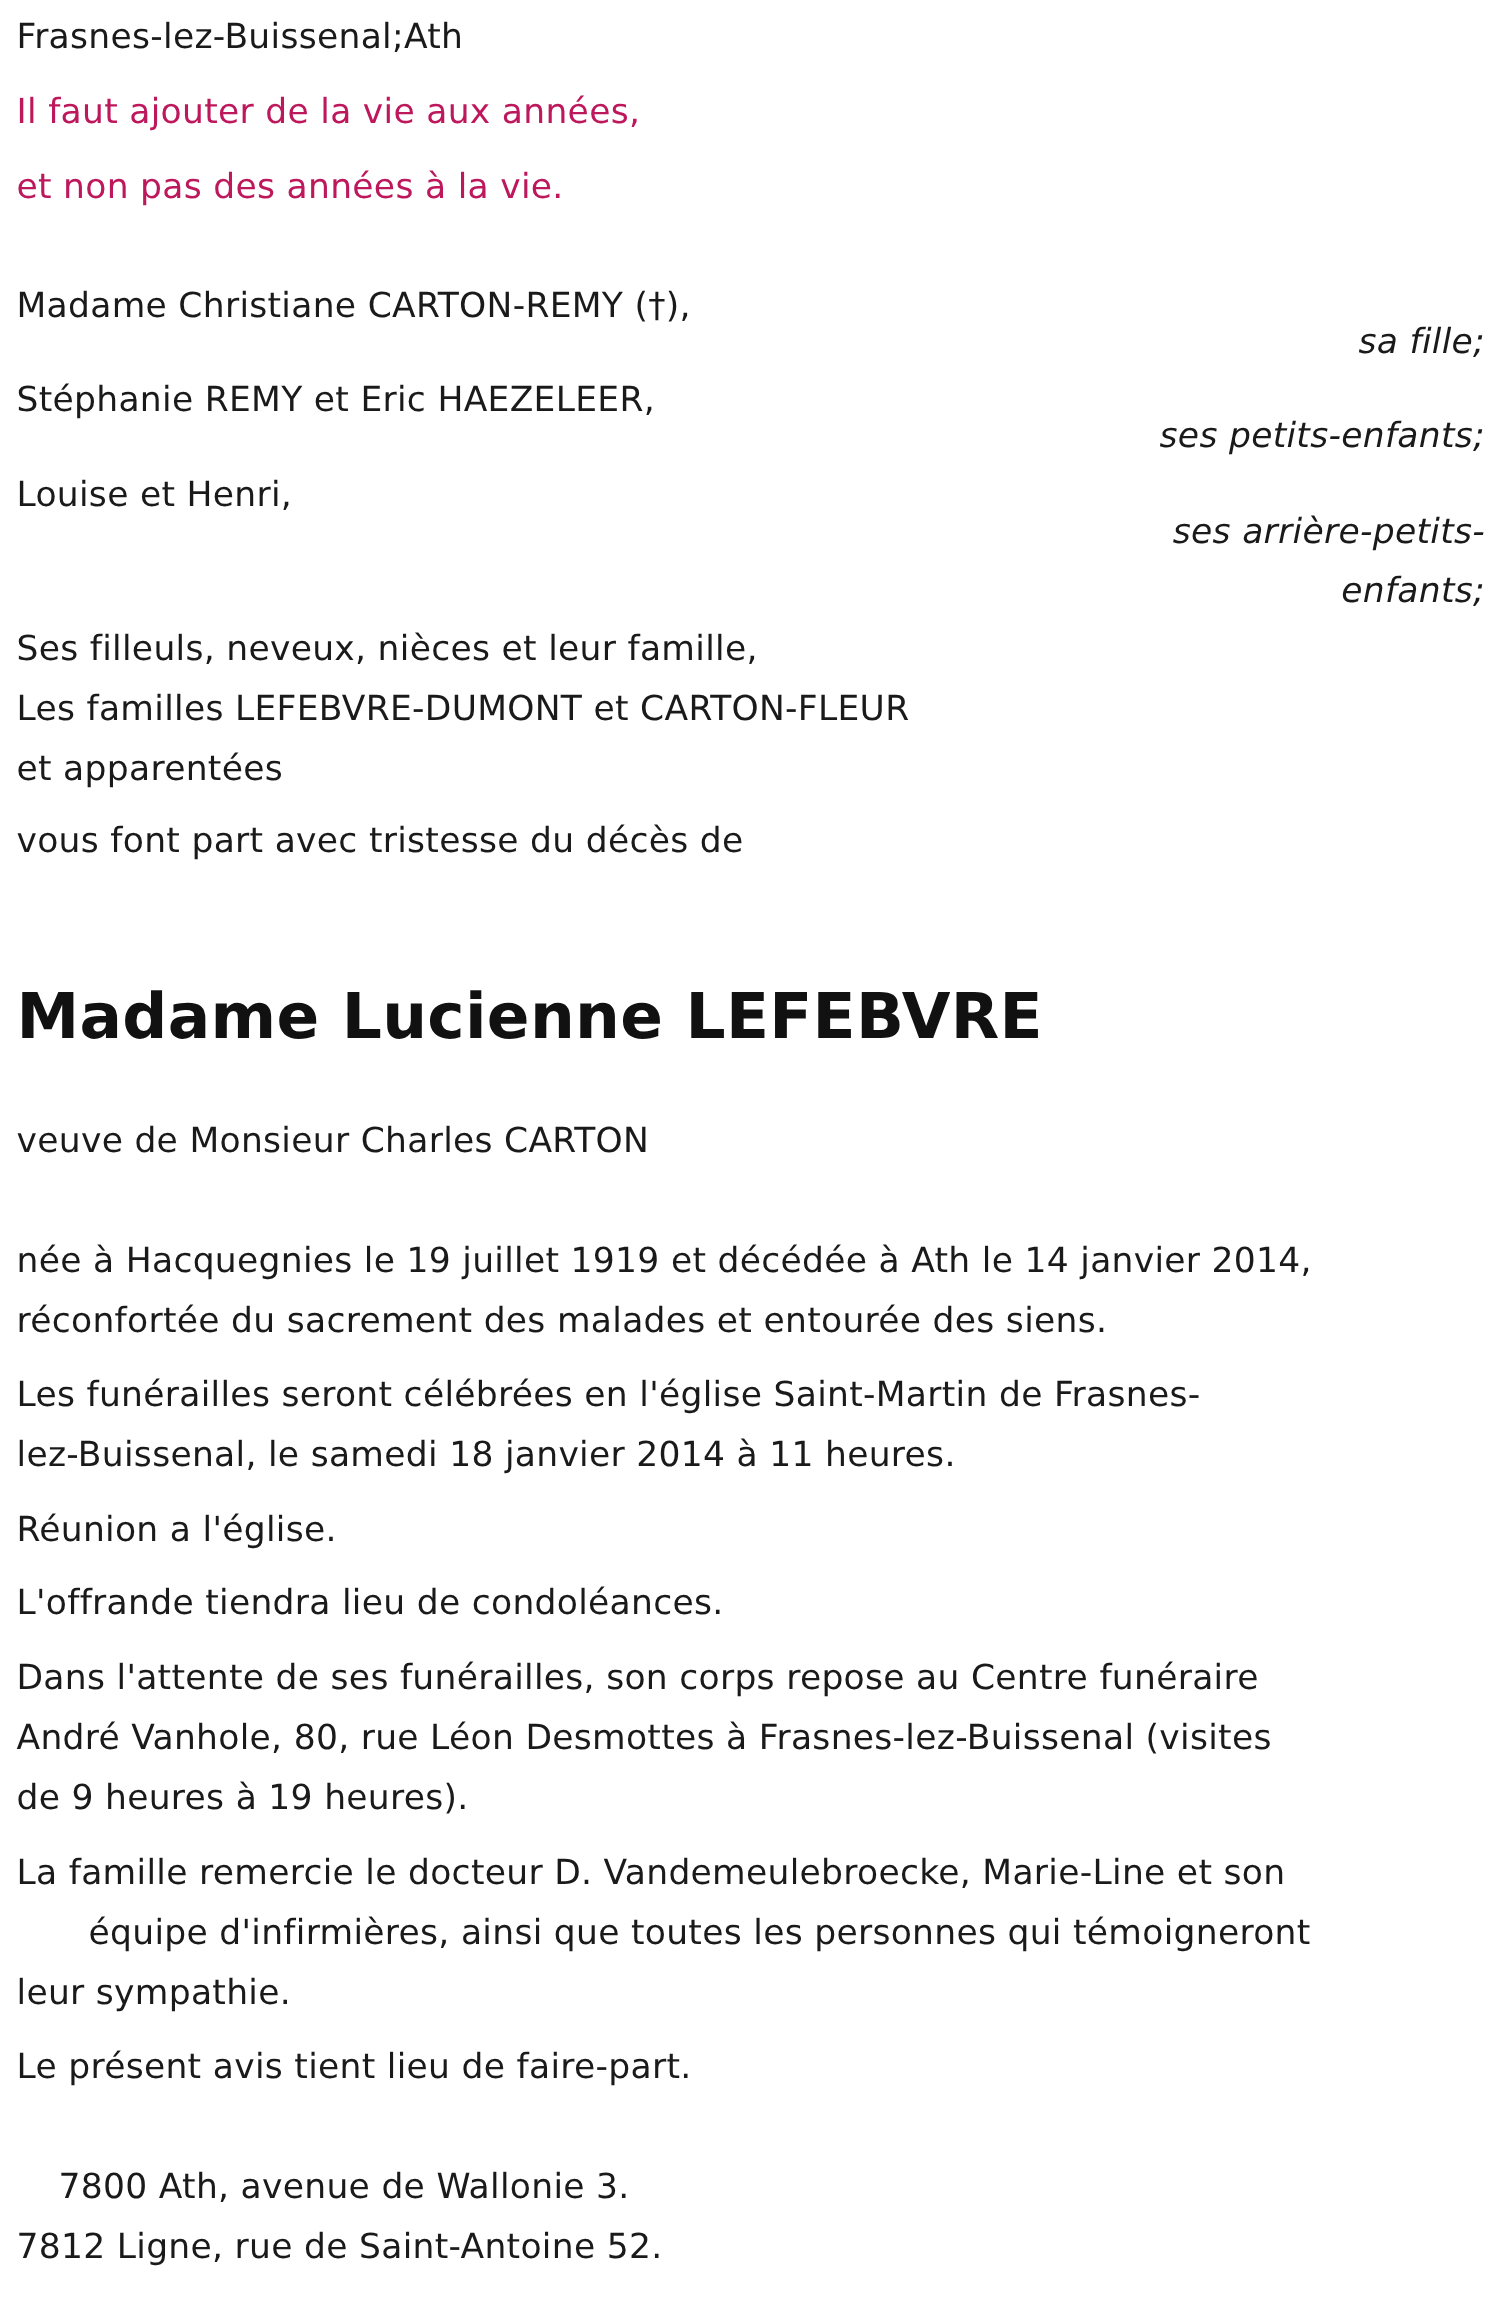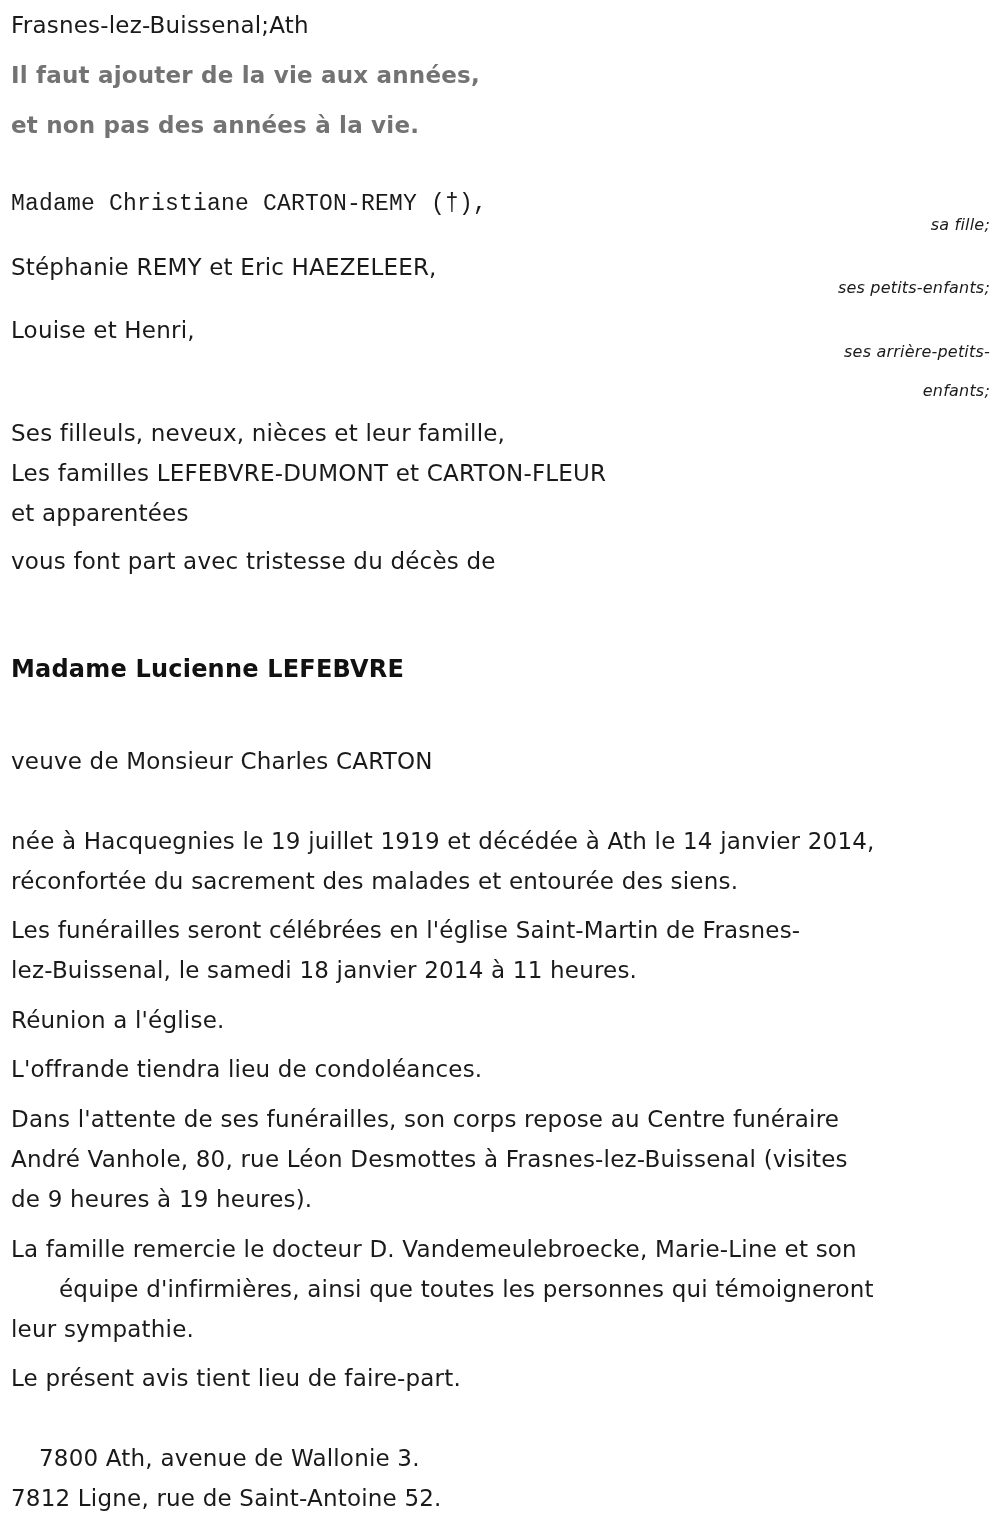--- a/index.html
+++ b/index.html
@@ -5,36 +5,36 @@
   html, body { margin: 0; padding: 0; background: #ffffff; }
   body {
     width: 1000px; height: 1534px; overflow: hidden;
     font-family: "DejaVu Sans", sans-serif;
     color: #1a1a1a;
     font-size: 23px;
     letter-spacing: 0.2px;
   }
   .page { position: relative; padding: 0 10px; }
   .line { position: absolute; left: 11px; white-space: nowrap; line-height: 1; }
-  .bold { font-weight: bold; color: #737373; }
+  .bold { font-weight: normal; color: #be185d; }
   .right-label {
     position: absolute; right: 10px; font-style: italic; text-align: right;
-    white-space: nowrap; line-height: 1; font-size: 16px;
+    white-space: nowrap; line-height: 1; font-size: 23px;
   }
-  .name-title { font-size: 24px; font-weight: bold; color: #111; }
+  .name-title { font-size: 42px; font-weight: bold; color: #111; }
 </style>
 </head>
 <body>
 
 <div class="page">
   <div class="line" style="top:14px;">Frasnes-lez-Buissenal;Ath</div>
   <div class="line bold" style="top:64px;">Il faut ajouter de la vie aux années,</div>
   <div class="line bold" style="top:114px;">et non pas des années à la vie.</div>
 
-  <div class="line" style="top:193px;font-family:Liberation Mono, monospace;">Madame Christiane CARTON-REMY (†),</div>
+  <div class="line" style="top:193px;">Madame Christiane CARTON-REMY (†),</div>
   <div class="right-label" style="top:217px;">sa fille;</div>
   <div class="line" style="top:256px;">Stéphanie REMY et Eric HAEZELEER,</div>
   <div class="right-label" style="top:280px;">ses petits-enfants;</div>
   <div class="line" style="top:319px;">Louise et Henri,</div>
   <div class="right-label" style="top:344px;">ses arrière-petits-</div>
   <div class="right-label" style="top:383px;">enfants;</div>
 
   <div class="line" style="top:422px;">Ses filleuls, neveux, nièces et leur famille,</div>
   <div class="line" style="top:462px;">Les familles LEFEBVRE-DUMONT et CARTON-FLEUR</div>
   <div class="line" style="top:502px;">et apparentées</div>

